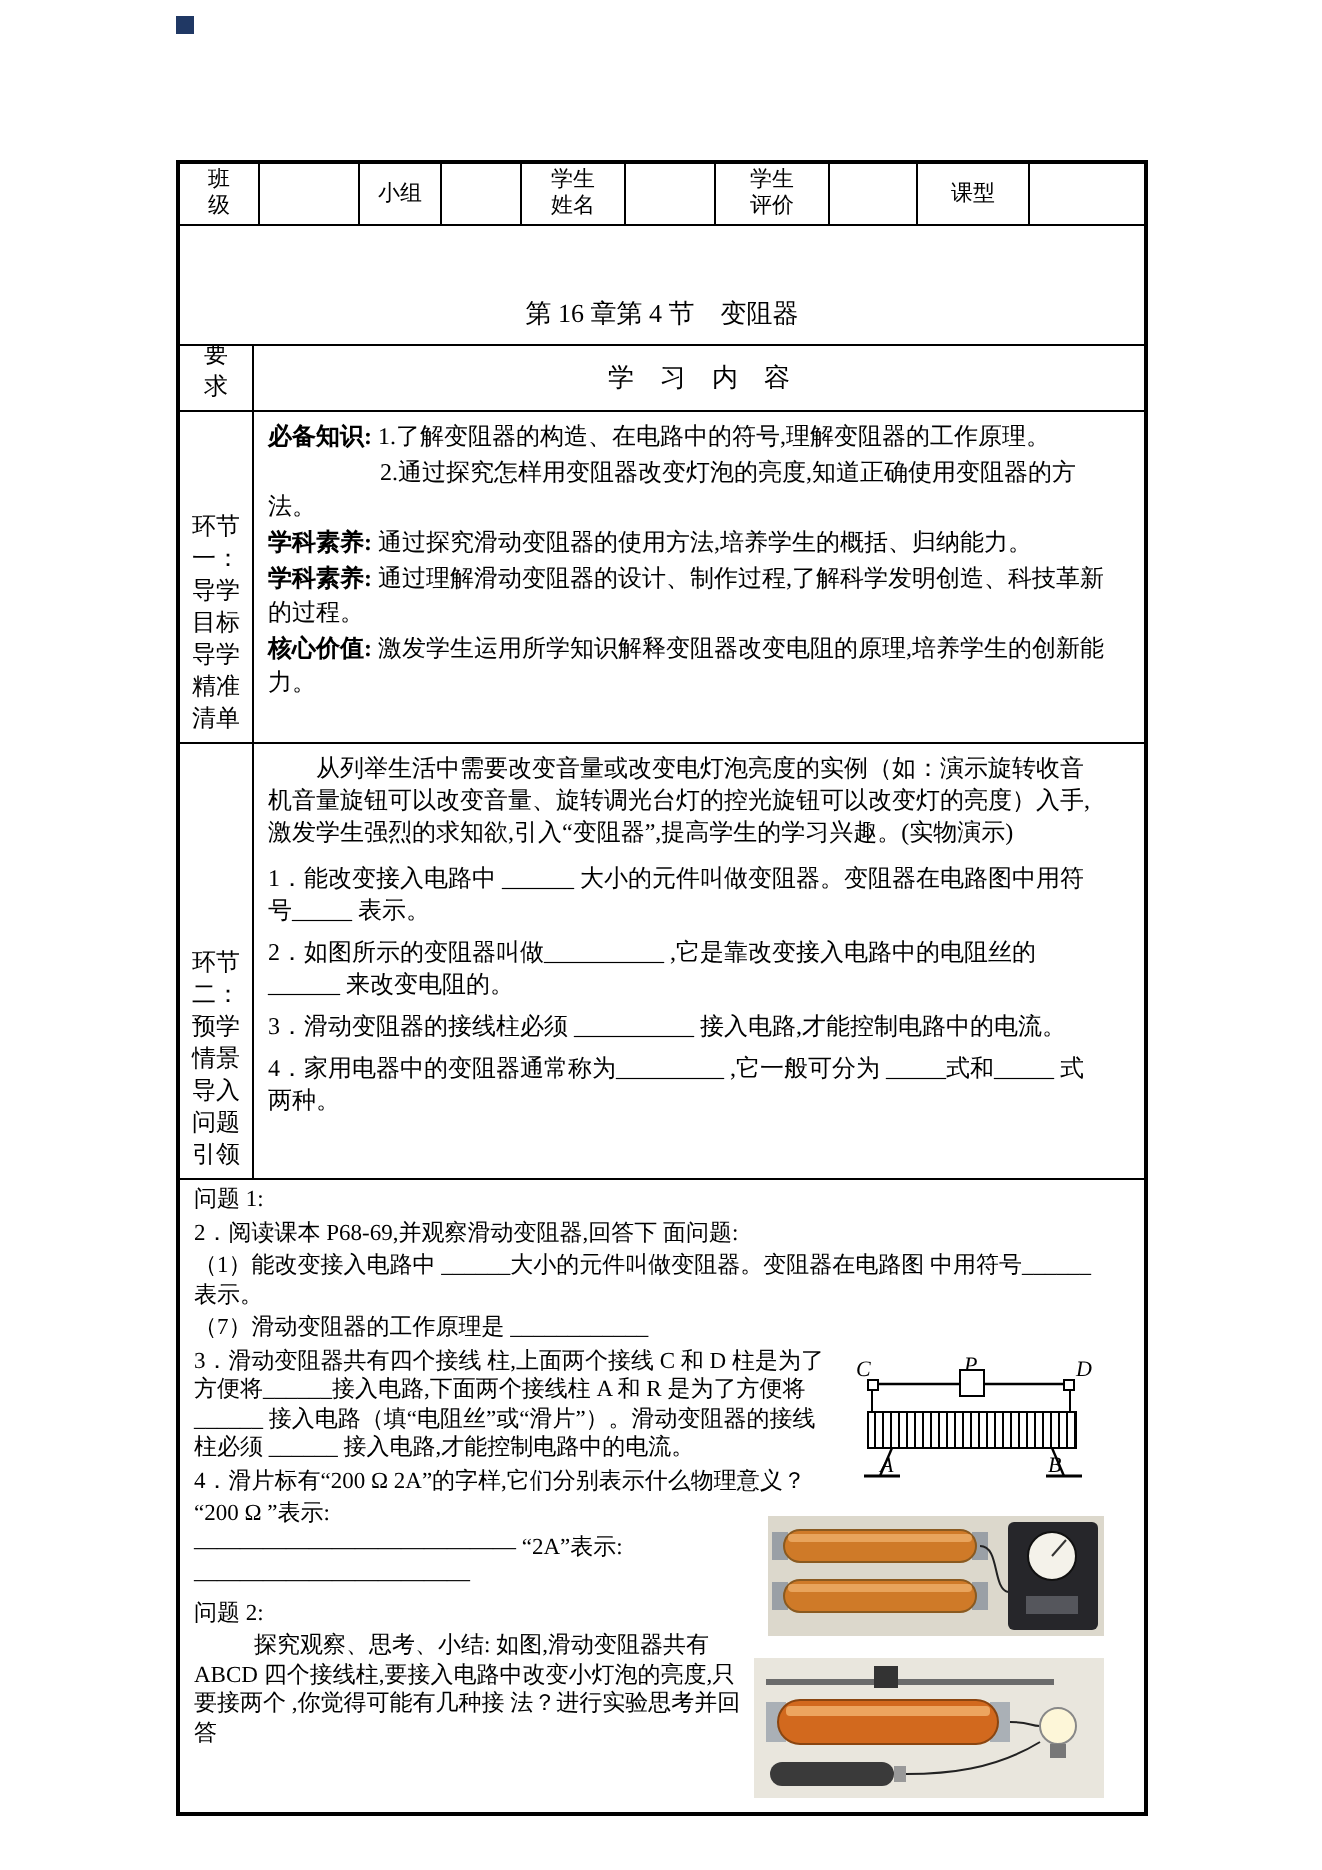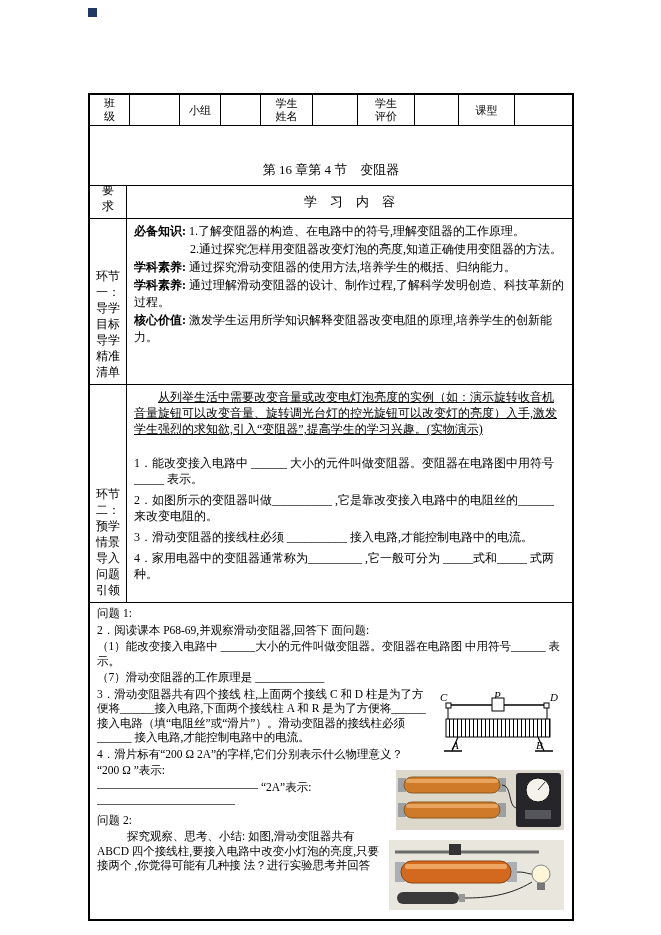--- a/index.html
+++ b/index.html
@@ -9,21 +9,21 @@
     background: #ffffff;
     color: #000;
     font-family: "Liberation Serif", "DejaVu Serif", serif;
     position: relative;
   }
   .corner-mark {
     position: absolute; left: 88px; top: 8px;
     width: 9px; height: 9px; background: #203864;
   }
   .doc-table {
-    position: absolute; left: 88px; top: 93px; width: 486px;
+    position: absolute; left: 88px; top: 80px; width: 486px;
     border: 2px solid #000; background: #fff;
   }
   .row { display: flex; border-bottom: 1px solid #000; }
   .row:last-child { border-bottom: none; }
   .cell { border-right: 1px solid #000; overflow: hidden; }
   .cell:last-child { border-right: none; }
 
   
   .r1 { height: 31px; }
   .r1 .cell {
@@ -51,28 +51,28 @@
   .stage-cell {
     width: 37px; flex: 0 0 37px;
     display: flex; flex-direction: column;
     align-items: center; justify-content: flex-end;
     text-align: center; padding: 4px 0;
   }
   .vtext { width: 26px; word-break: break-all; font-size: 12px; line-height: 16px; }
   .vtext1 { width: 13px; word-break: break-all; font-size: 12px; line-height: 16px; }
 
   
-  .content { flex: 1; padding: 4px 8px 3px 7px; font-size: 12px; line-height: 17px; }
+  .content { flex: 1; padding: 4px 20px 3px 7px; font-size: 12px; line-height: 17px; }
   .para { margin: 0; }
   .s1 .para { margin: 0 0 1px; }
   .klabel { font-weight: bold; }
   .indent-num { text-indent: 56px; }
   .s2 { line-height: 16px; }
   .s2 .para { margin: 0 0 5px; }
-  .s2 .intro { text-indent: 24px; margin-bottom: 18px; text-decoration: underline; }
+  .s2 .intro { text-indent: 24px; margin-bottom: 7px; }
   .s3 { font-size: 11.5px; line-height: 14.5px; padding-top: 3px; }
   .s3 .para { margin: 0 0 2px; }
   .s3 .intro2 { text-indent: 30px; }
 
   .r4 { height: 166px; }
   .r5 { height: 218px; }
   .r6 { height: 316px; }
 
   .fright { float: right; clear: right; margin: 2px 0 4px 6px; }
   svg text { font-family: "Liberation Serif", "DejaVu Serif", serif; }

